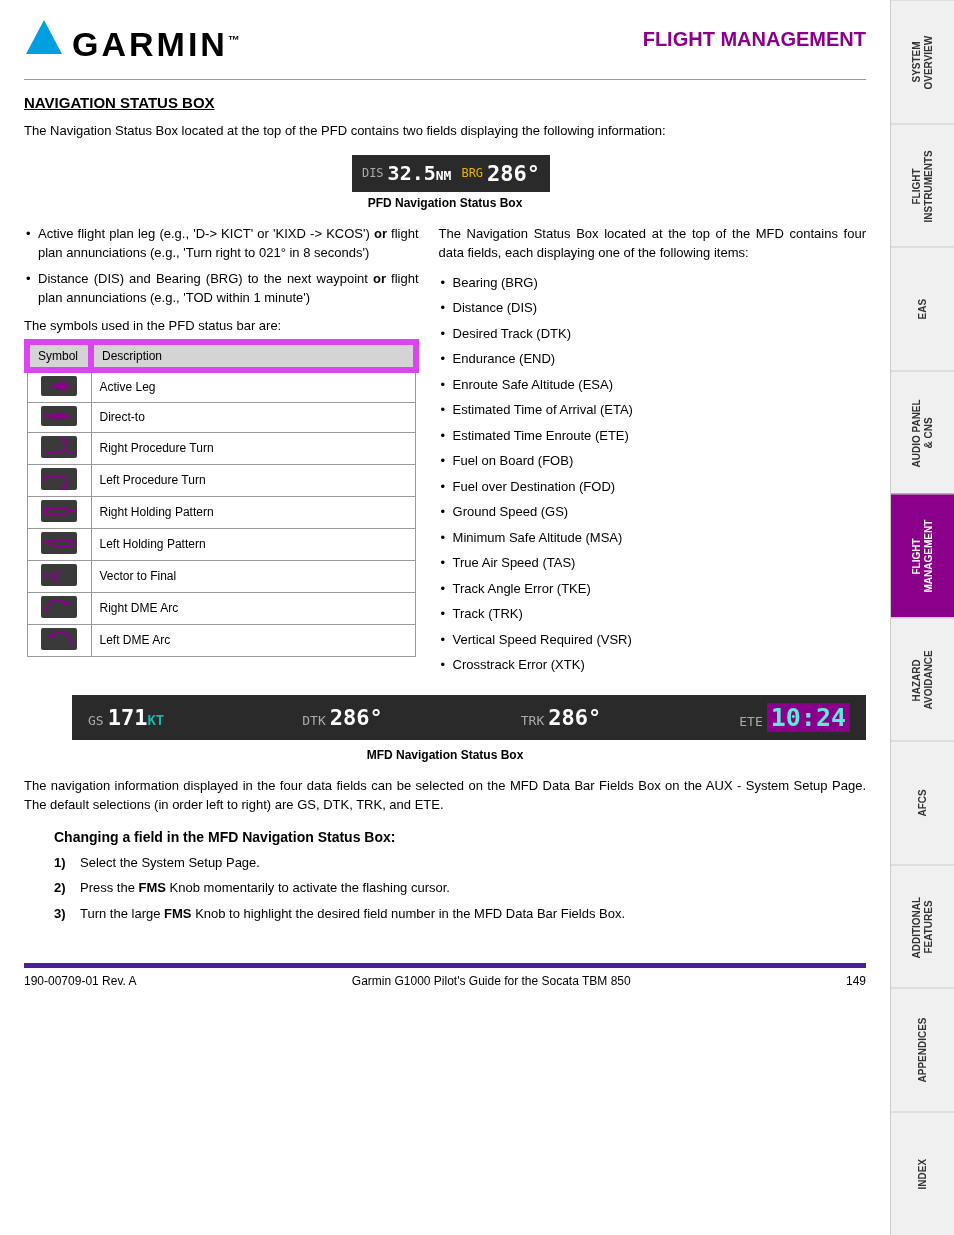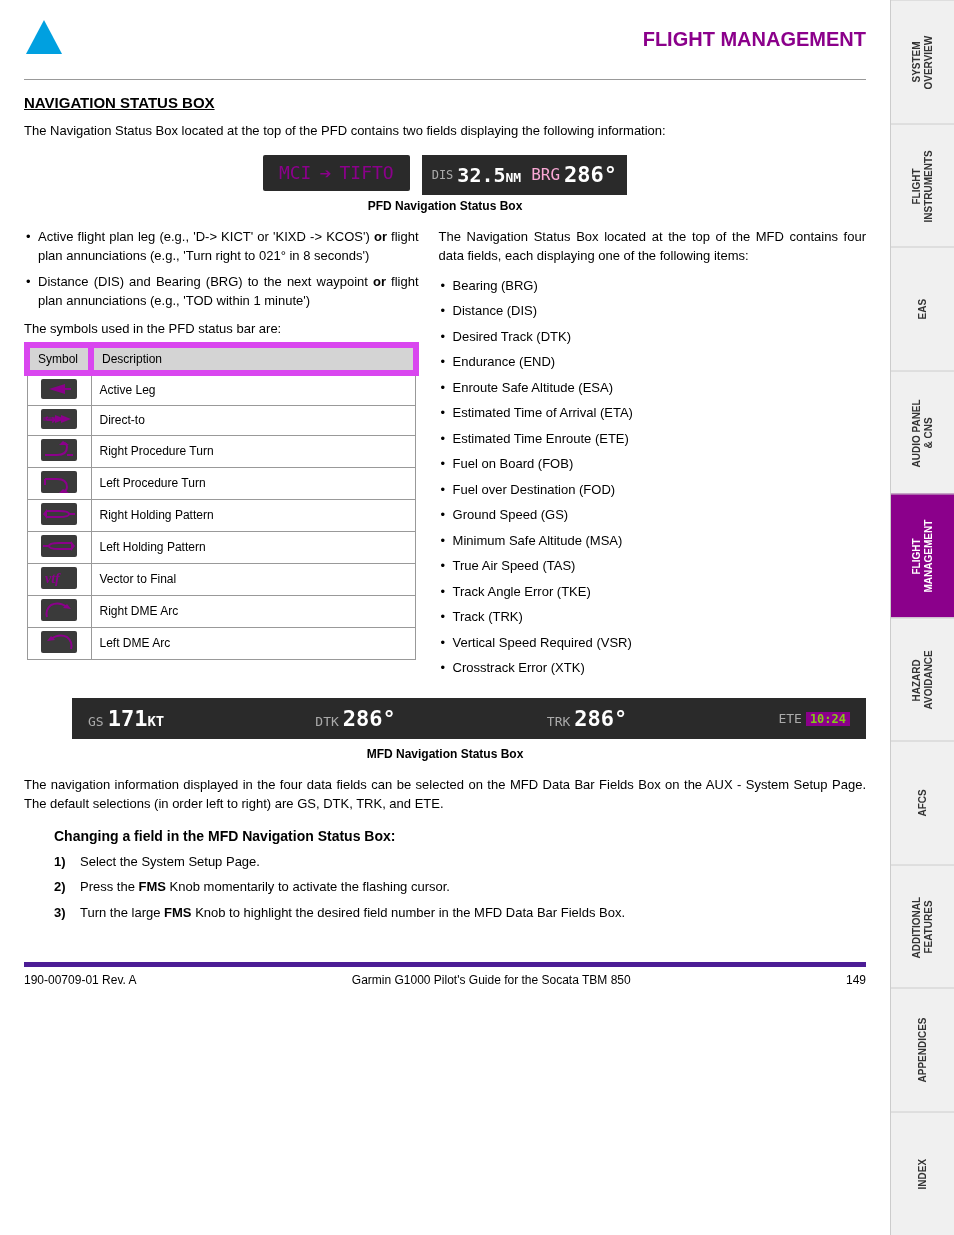--- a/index.html
+++ b/index.html
@@ -175,22 +175,22 @@
       color: #aaa;
       font-size: 13px;
     }
     .mfd-value {
       color: #fff;
       font-size: 22px;
       font-weight: bold;
     }
     .mfd-value-highlight {
       background: #8B008B;
-      color: #84cc16;
-      font-size: 12px;
+      color: #5eead4;
+      font-size: 25px;
       font-weight: bold;
       padding: 0 4px;
     }
     .mfd-caption {
       text-align: center;
       font-weight: bold;
       font-size: 12px;
       margin-bottom: 14px;
     }
     
@@ -270,41 +270,37 @@
   <div class="main-content">
 
     <div class="header">
       <div class="garmin-logo">
         <div style="display:flex; align-items:flex-end; gap:4px;">
           <div style="position:relative; margin-right:4px;">
             <svg width="40" height="40" viewBox="0 0 40 40">
               <polygon points="20,2 38,36 2,36" fill="#00a0e0"></polygon>
             </svg>
           </div>
+          <span style="font-size:34px; font-weight:bold; letter-spacing:3px; line-height:1;">GARMIN<span style="font-size:12px; vertical-align:super;">™</span></span>
         </div>
       </div>
       <div class="flight-mgmt-title">FLIGHT MANAGEMENT</div>
     </div>
 
     <hr class="divider">
 
     <div class="section-heading">NAVIGATION STATUS BOX</div>
 
     <p class="intro-para">The Navigation Status Box located at the top of the PFD contains two fields displaying the following information:</p>
 
     <div class="pfd-combined">
-      <div class="pfd-status-box">
-        <span style="color:#8B008B; font-size:18px;">MCI</span>
-        <span style="color:#8B008B; font-size:20px;">➔</span>
-        <span style="color:#8B008B; font-size:18px;">TIFTO</span>
-      </div>
       <div class="pfd-dis-box">
         <span class="dis-label" style="color:#aaa; font-size:12px;">DIS</span>
         <span class="dis-val" style="color:#fff; font-size:20px; font-weight:bold;">32.5<span style="font-size:13px;">NM</span></span>
-        <span class="brg-label" style="color:#f9a8d4; font-size:16px; margin-left:6px;">BRG</span>
+        <span class="brg-label" style="color:#eab308; font-size:12px; margin-left:6px;">BRG</span>
         <span class="brg-val" style="color:#fff; font-size:22px; font-weight:bold;">286°</span>
       </div>
     </div>
     <div class="pfd-caption">PFD Navigation Status Box</div>
 
     <div class="two-col">
       <div class="col-left">
         <ul class="bullet-list">
           <li>
             Active flight plan leg (e.g., 'D-&gt; KICT' or 'KIXD -&gt; KCOS') <span class="bold">or</span> flight plan annunciations (e.g., 'Turn right to 021° in 8 seconds')
@@ -454,21 +450,21 @@
           <li>Vertical Speed Required (VSR)</li>
           <li>Crosstrack Error (XTK)</li>
         </ul>
       </div>
     </div>
 
     <div style="display:flex; justify-content:center; margin-bottom:4px;">
       <div class="mfd-status-box" style="width:100%;margin-left:48px;">
         <div class="mfd-field">
           <span class="mfd-label">GS</span>
-          <span class="mfd-value">171<span style="font-size:14px; color:#ffffff;">KT</span></span>
+          <span class="mfd-value">171<span style="font-size:14px; color:#14b8a6;">KT</span></span>
         </div>
         <div class="mfd-field">
           <span class="mfd-label">DTK</span>
           <span class="mfd-value">286°</span>
         </div>
         <div class="mfd-field">
           <span class="mfd-label">TRK</span>
           <span class="mfd-value">286°</span>
         </div>
         <div class="mfd-field">

